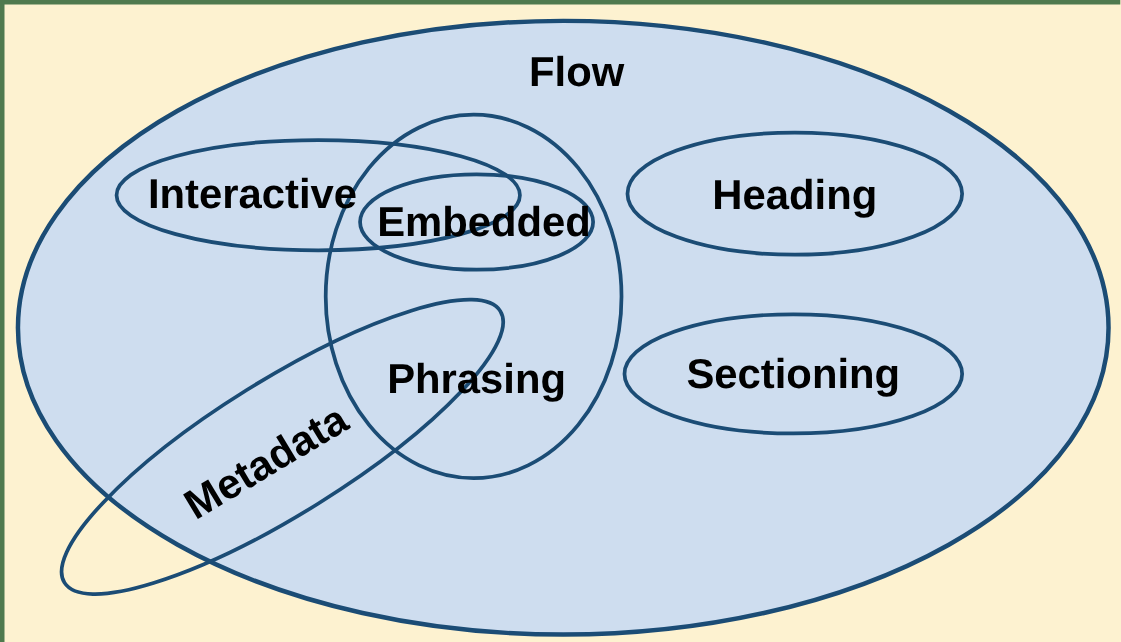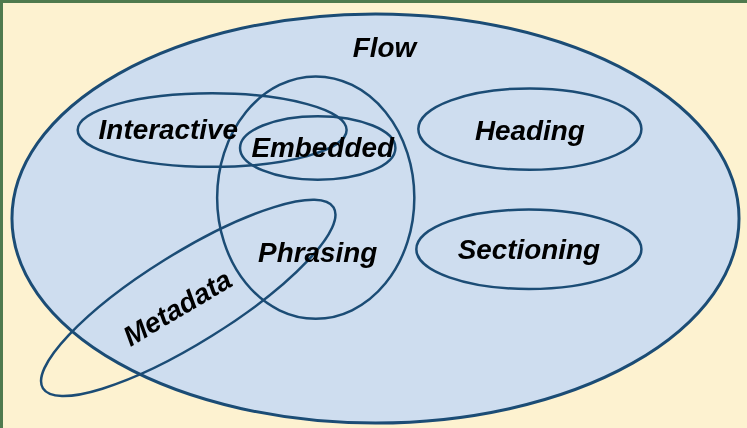--- a/index.html
+++ b/index.html
@@ -13,21 +13,20 @@
   body{
     width:747px;height:428px;overflow:hidden;
     background:var(--background);
     font-family:"Liberation Sans",sans-serif;
   }
   .frame{
     width:747px;height:428px;box-sizing:border-box;
     border-top:3px solid var(--frame-border);
     border-left:3px solid var(--frame-border);
     background:var(--background);
-    font-style:italic;
   }
   svg{display:block;width:100%;height:100%}
   .venn-ellipse{
     fill:none;
     stroke:var(--ellipse-stroke);
     stroke-width:2.5;
   }
   .flow-ellipse{
     fill:var(--flow-fill);
     stroke-width:3;

